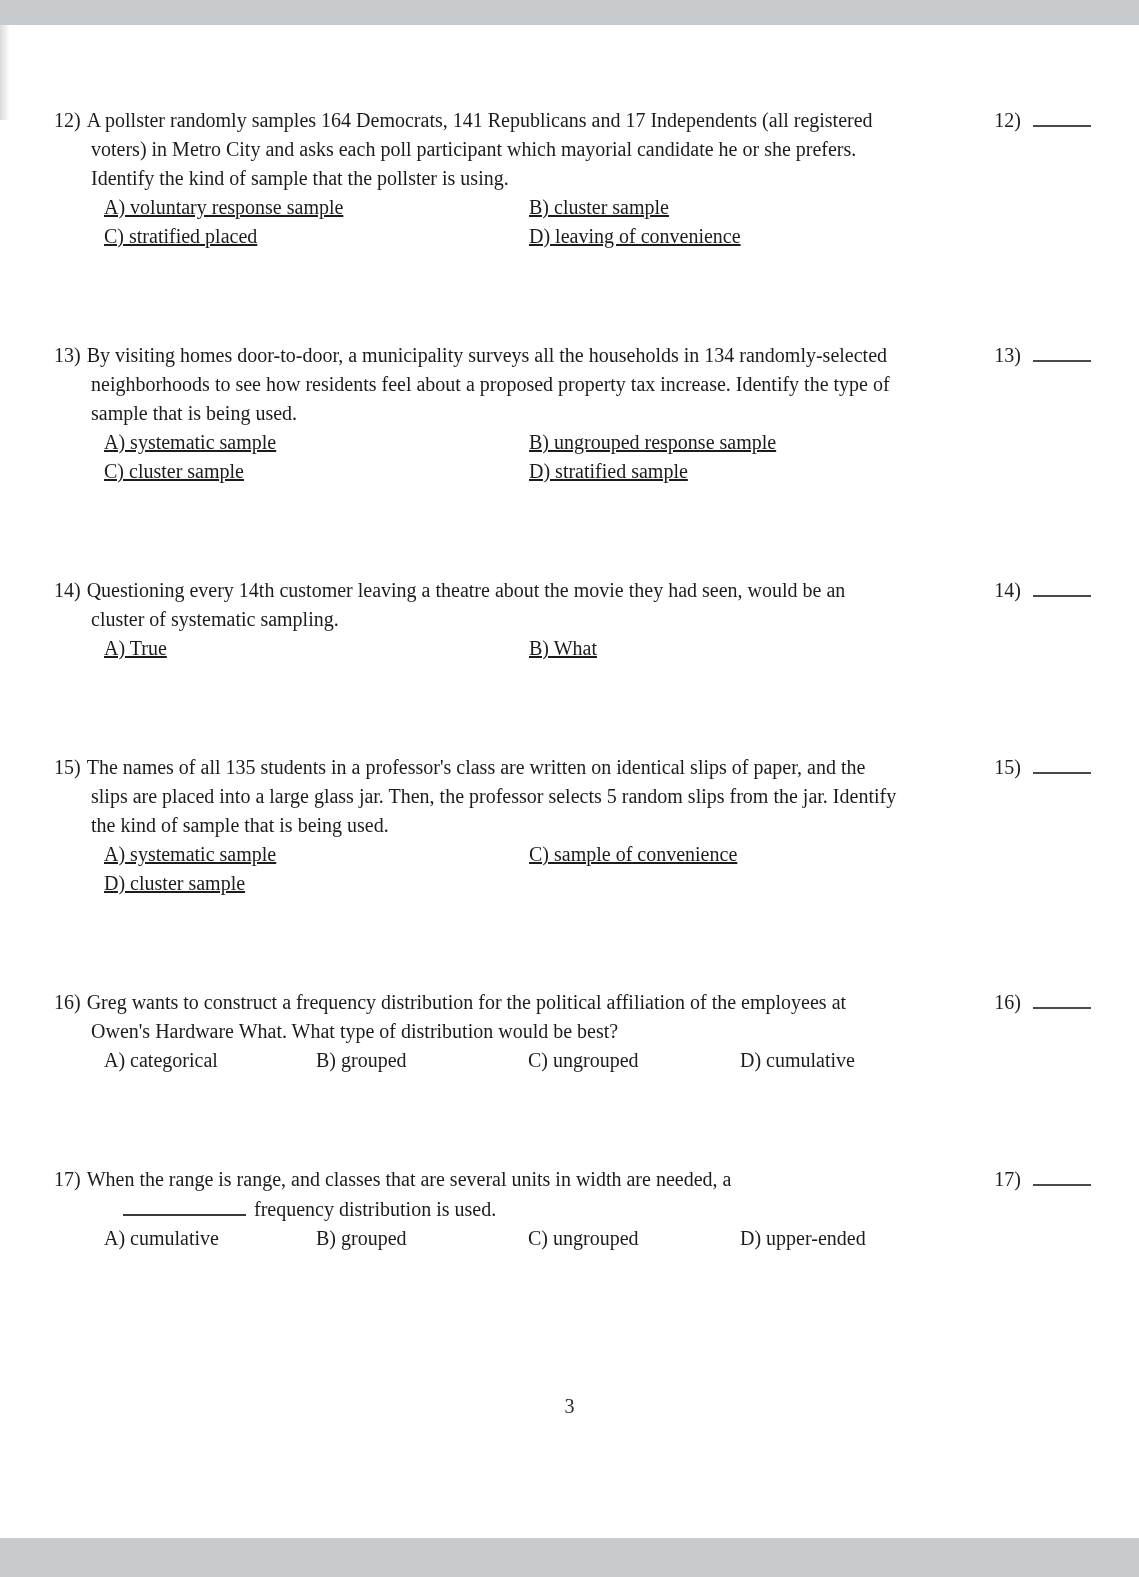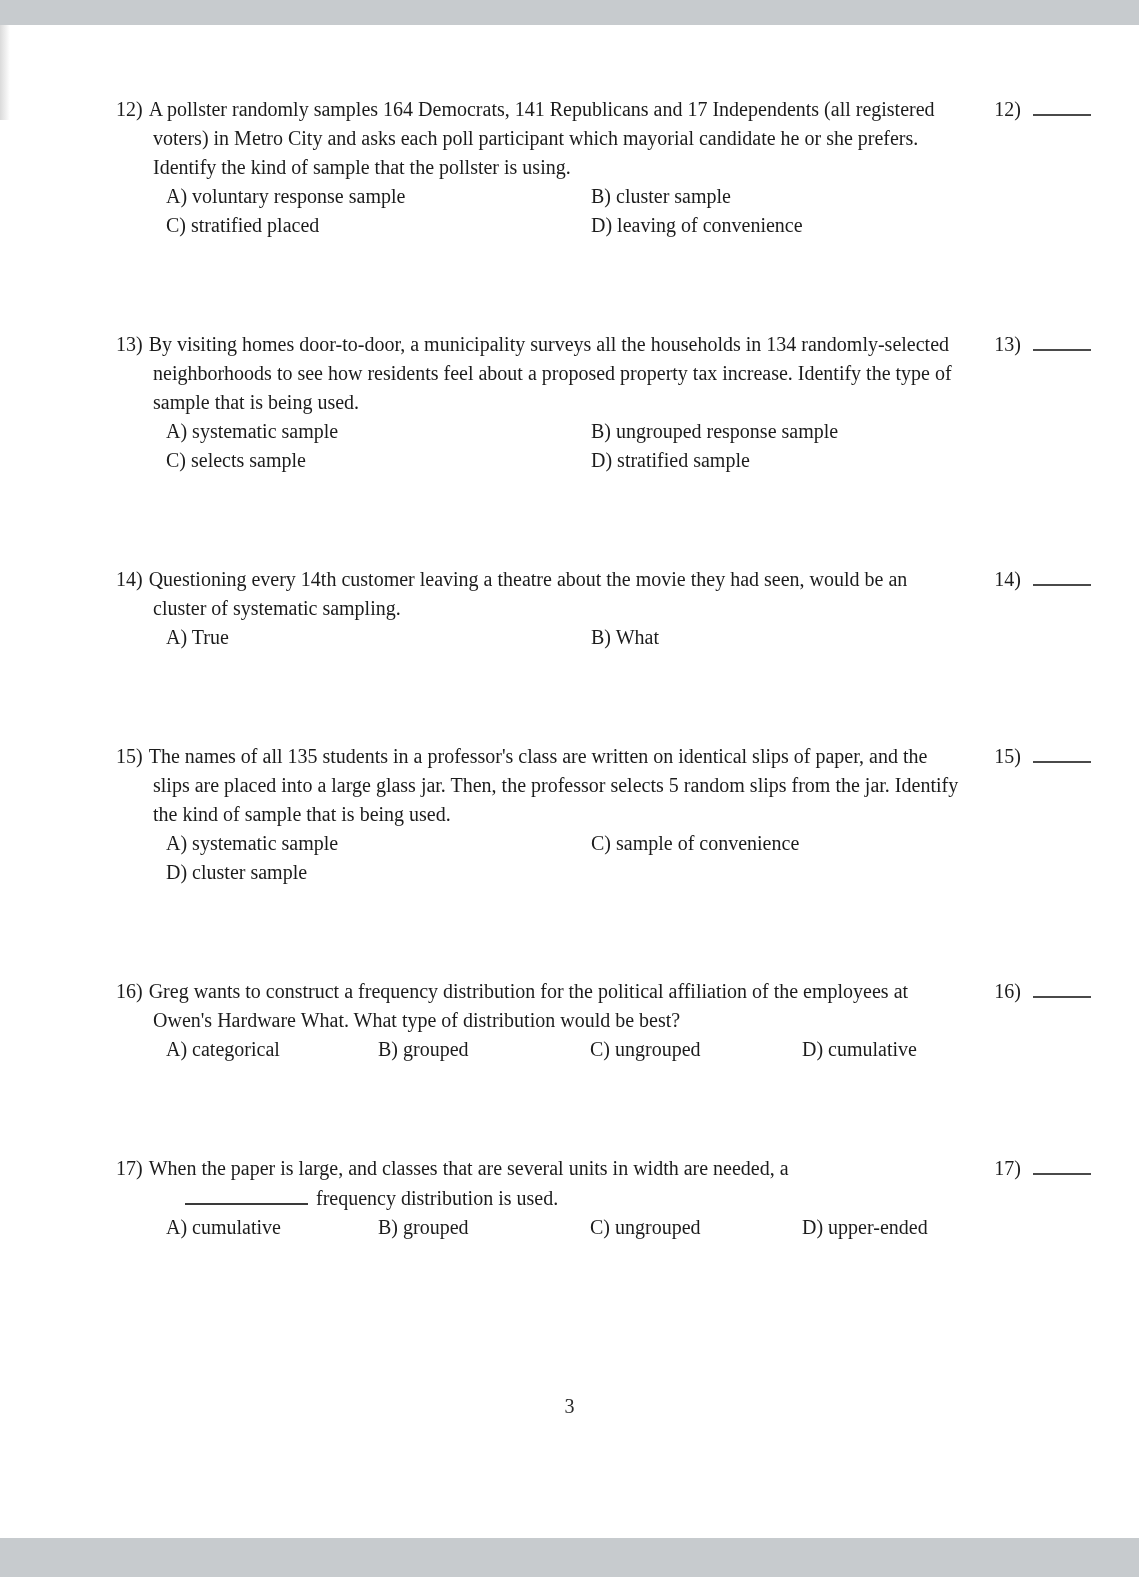--- a/index.html
+++ b/index.html
@@ -29,43 +29,43 @@
   }
   .scan-edge-shadow {
     position: absolute;
     top: 25px; left: 0;
     width: 10px;
     height: 95px;
     background: linear-gradient(to right, rgba(150,150,150,0.35), rgba(255,255,255,0));
   }
   .content {
     position: absolute;
-    top: 25px;
+    top: 36px;
     left: 0;
     width: 1139px;
-    padding: 70px 48px 0 116px;
+    padding: 70px 48px 0 54px;
   }
   .question {
     display: flex;
     align-items: flex-start;
     margin-bottom: 90px;
     font-size: 20px;
     line-height: 29px;
   }
   .q-main { width: 845px; }
   .q-text {
     padding-left: 37px;
     text-indent: -37px;
   }
   .q-num { padding-right: 6px; }
   .options {
     display: grid;
     padding-left: 50px;
   }
-  .options.cols-2 { grid-template-columns: 425px auto; }
+  .options.cols-2 { grid-template-columns: 425px auto; text-decoration: underline; }
   .options.cols-4 { grid-template-columns: 212px 212px 212px auto; }
   .option { white-space: nowrap; }
   .q-answer {
     margin-left: auto;
     white-space: nowrap;
     padding-top: 0;
   }
   .blank-line {
     display: inline-block;
     width: 58px;
@@ -111,21 +111,21 @@
     </div>
     <div class="q-answer"><span>12)</span><span class="blank-line"></span></div>
   </div>
 
   <div class="question">
     <div class="q-main">
       <p class="q-text"><span class="q-num">13)</span><span>By visiting homes door-to-door, a municipality surveys all the households in 134 randomly-selected neighborhoods to see how residents feel about a proposed property tax increase. Identify the type of sample that is being used.</span></p>
       <div class="options cols-2">
         <span class="option">A) systematic sample</span>
         <span class="option">B) ungrouped response sample</span>
-        <span class="option">C) selects sample</span>
+        <span class="option">C) cluster sample</span>
         <span class="option">D) stratified sample</span>
       </div>
     </div>
     <div class="q-answer"><span>13)</span><span class="blank-line"></span></div>
   </div>
 
   <div class="question">
     <div class="q-main">
       <p class="q-text"><span class="q-num">14)</span><span>Questioning every 14th customer leaving a theatre about the movie they had seen, would be an cluster of systematic sampling.</span></p>
       <div class="options cols-2">
@@ -156,21 +156,21 @@
         <span class="option">B) grouped</span>
         <span class="option">C) ungrouped</span>
         <span class="option">D) cumulative</span>
       </div>
     </div>
     <div class="q-answer"><span>16)</span><span class="blank-line"></span></div>
   </div>
 
   <div class="question">
     <div class="q-main">
-      <p class="q-text"><span class="q-num">17)</span><span>When the paper is large, and classes that are several units in width are needed, a</span><br><span class="fill-blank"></span><span>frequency distribution is used.</span></p>
+      <p class="q-text"><span class="q-num">17)</span><span>When the range is range, and classes that are several units in width are needed, a</span><br><span class="fill-blank"></span><span>frequency distribution is used.</span></p>
       <div class="options cols-4">
         <span class="option">A) cumulative</span>
         <span class="option">B) grouped</span>
         <span class="option">C) ungrouped</span>
         <span class="option">D) upper-ended</span>
       </div>
     </div>
     <div class="q-answer"><span>17)</span><span class="blank-line"></span></div>
   </div>
 

